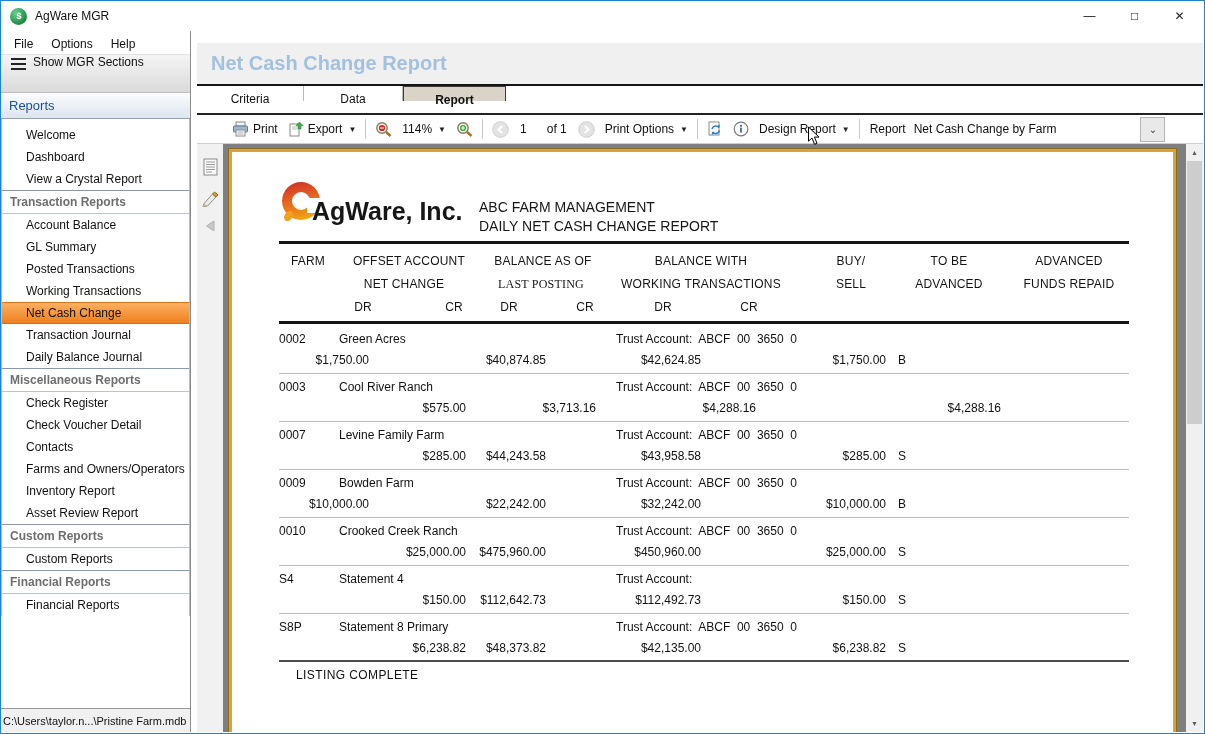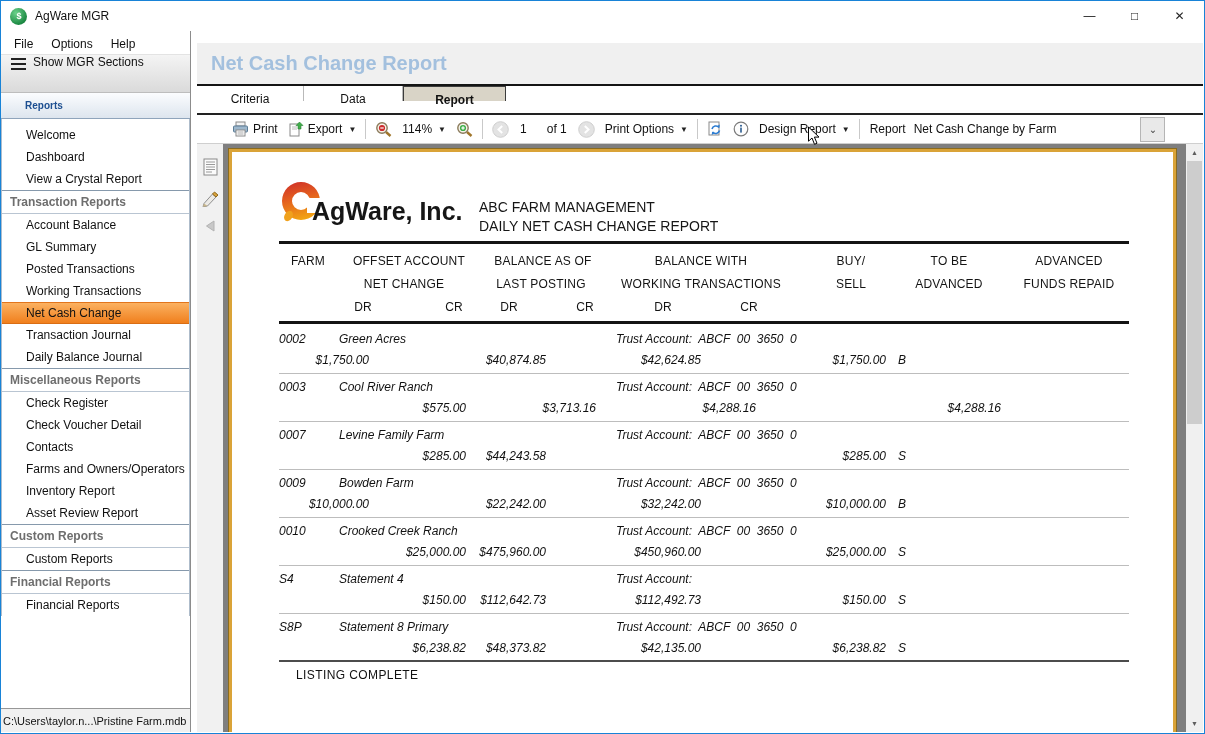--- a/index.html
+++ b/index.html
@@ -11,21 +11,21 @@
   .apptitle{font-size:12px;color:#111;margin-left:8px;flex:1;}
   .winbtn{width:45px;height:29px;display:flex;align-items:center;justify-content:center;font-size:12px;color:#222;cursor:default;}
   .winbtn.close{margin-right:2px;}
   
   .leftpanel{position:absolute;left:0;top:30px;width:190px;bottom:1px;background:#fff;border-right:1px solid #8c8c8c;box-sizing:border-box;}
   .menubar{height:23px;display:flex;align-items:flex-end;font-size:12px;color:#111;padding-left:4px;}
   .menu-item{padding:3px 9px;}
   .mgr-toggle{height:37px;background:linear-gradient(#f4f4f4,#dadada);border-top:1px solid #e3e3e3;border-bottom:1px solid #bdbdbd;display:flex;font-size:12px;color:#111;}
   .hamburger{width:15px;margin:0 7px 0 10px;}
   .hamburger div{height:2px;background:#222;margin:3px 0;}
-  .reports-header{height:25px;background:linear-gradient(#fbfcfe,#dde5ee);border-bottom:1px solid #8fa4bb;display:flex;align-items:center;font-size:10px;font-weight:bold;color:#1d4f91;padding-left:24px;}
+  .reports-header{height:25px;background:linear-gradient(#fbfcfe,#dde5ee);border-bottom:1px solid #8fa4bb;display:flex;align-items:center;font-size:13px;font-weight:normal;color:#1d4f91;padding-left:8px;}
   .nav{background:#fff;border-left:1px solid #aebccb;border-right:1px solid #aebccb;padding-top:5px;}
   .nav-item{height:22px;line-height:22px;font-size:12px;color:#111;padding-left:24px;cursor:default;}
   .nav-item.selected{background:linear-gradient(#fbb161,#f07f1d);border-top:1px solid #e2751c;border-bottom:1px solid #d96d14;height:20px;line-height:20px;}
   .nav-section{height:22px;line-height:22px;font-size:12px;font-weight:bold;color:#6e6e6e;padding-left:8px;border-top:1px solid #8699ac;border-bottom:1px solid #b9c5d2;background:#fff;}
   .statusbar{position:absolute;left:0;bottom:0;width:189px;height:24px;background:#f0f0f0;border-top:1px solid #979797;font-size:11px;color:#111;line-height:24px;padding-left:2px;white-space:nowrap;overflow:hidden;box-sizing:border-box;}
   
   .rightpanel{position:absolute;left:196px;top:30px;right:1px;bottom:1px;background:#fff;}
   .pageheading{position:absolute;left:0;top:12px;right:0;height:41px;background:#f0f0f0;border-bottom:2px solid #141414;font-size:20px;font-weight:bold;color:#a3c0de;line-height:41px;padding-left:14px;}
   .tabs{position:absolute;left:0;top:55px;right:0;height:27px;display:flex;border-bottom:2px solid #222;background:#fff;}
   .tab{height:15px;line-height:27px;text-align:center;font-size:12px;color:#111;border-right:1px solid #b9b9b9;box-sizing:border-box;}
@@ -54,30 +54,30 @@
   .logo{position:absolute;left:47px;top:28px;display:flex;align-items:center;}
   .logo-text{font-size:25px;font-weight:bold;color:#161616;margin-left:-13px;margin-top:14px;letter-spacing:0px;}
   .titles{position:absolute;left:247px;top:46px;width:460px;text-align:left;font-size:14px;line-height:19px;color:#161616;}
   .rule{position:absolute;left:47px;width:850px;background:#141414;}
   .rule1{top:89px;height:3px;}
   .rule2{top:169px;height:3px;}
   .hc{position:absolute;text-align:center;font-size:12px;color:#141414;letter-spacing:0.2px;}
   .r1{top:102px;} .r2{top:125px;} .r3{top:148px;}
   .h-farm{left:26px;width:100px;}
   .h-off1{left:97px;width:160px;} .h-off2{left:92px;width:160px;}
-  .h-bal1{left:231px;width:160px;} .h-bal2{left:229px;width:160px;}
+  .h-bal1{left:231px;width:160px;} .h-bal2{left:229px;width:160px;font-family:Liberation Serif, serif;}
   .h-wrk1{left:389px;width:160px;} .h-wrk2{left:369px;width:200px;}
   .h-buy{left:559px;width:120px;}
   .h-tobe{left:657px;width:120px;}
   .h-adv{left:777px;width:120px;}
   .h-dr1{left:71px;width:120px;} .h-cr1{left:162px;width:120px;}
   .h-dr2{left:217px;width:120px;} .h-cr2{left:293px;width:120px;}
   .h-dr3{left:371px;width:120px;} .h-cr3{left:457px;width:120px;}
   .rows{position:absolute;left:0;top:174px;right:0;}
-  .rrow{position:relative;height:48px;font-style:italic;}
+  .rrow{position:relative;height:48px;}
   .rrow .sep{position:absolute;bottom:0;left:47px;width:850px;height:1px;background:#bdbdbd;}
   .rrow.last .sep{height:2px;background:#4c4c4c;}
   .c-id{position:absolute;left:47px;top:6px;}
   .c-name{position:absolute;left:107px;top:6px;}
   .c-trust{position:absolute;left:384px;top:6px;white-space:pre;}
   .amt{position:absolute;top:27px;left:0;text-align:right;}
   .a-ncdr{width:137px;} .a-nccr{width:234px;}
   .a-lpdr{width:314px;} .a-lpcr{width:364px;}
   .a-wtdr{width:469px;} .a-wtcr{width:524px;}
   .a-bs{width:654px;} .a-tobe{width:769px;}
@@ -328,20 +328,21 @@
                 <div class="amt a-wtcr">$4,288.16</div>
                 <div class="amt a-tobe">$4,288.16</div>
                 <div class="sep"></div>
               </div>
               <div class="rrow">
                 <div class="c-id">0007</div>
                 <div class="c-name">Levine Family Farm</div>
                 <div class="c-trust">Trust Account:  ABCF  00  3650  0</div>
                 <div class="amt a-nccr">$285.00</div>
                 <div class="amt a-lpdr">$44,243.58</div>
+                <div class="amt a-wtdr">$43,958.58</div>
                 <div class="amt a-bs">$285.00</div>
                 <div class="amt a-flag">S</div>
                 <div class="sep"></div>
               </div>
               <div class="rrow">
                 <div class="c-id">0009</div>
                 <div class="c-name">Bowden Farm</div>
                 <div class="c-trust">Trust Account:  ABCF  00  3650  0</div>
                 <div class="amt a-ncdr">$10,000.00</div>
                 <div class="amt a-lpdr">$22,242.00</div>

